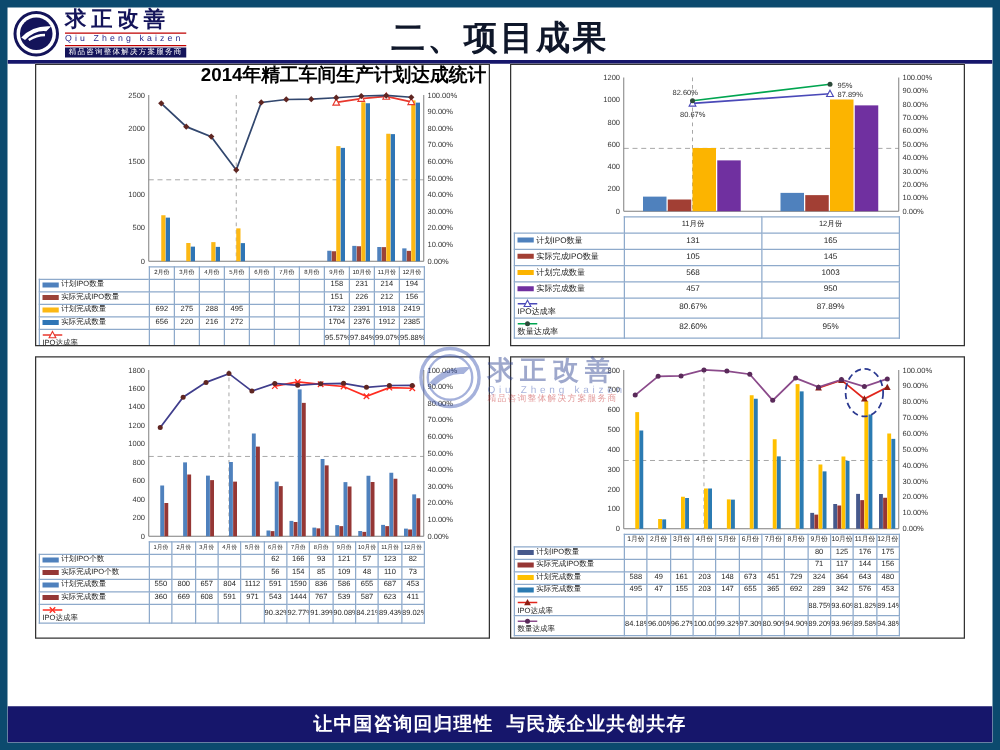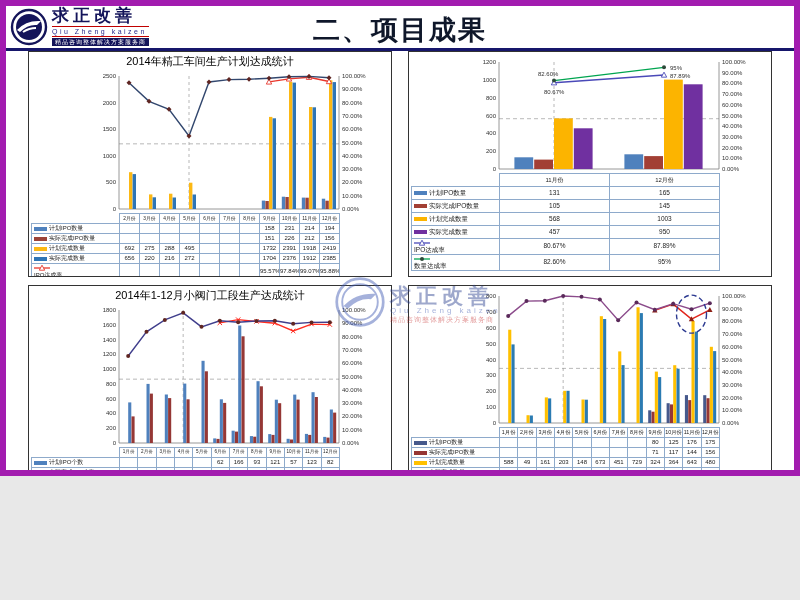--- a/index.html
+++ b/index.html
@@ -1,35 +1,35 @@
 <!DOCTYPE html>
 <html><head>
 <meta charset="utf-8">
 <style>
   html,body{margin:0;padding:0;background:#e8e8e8;font-family:"Liberation Sans","DejaVu Sans",sans-serif;}
-  .slide{position:relative;width:800px;height:476px;box-sizing:border-box;background:#fff;
-         border:6px solid #a21caf;overflow:hidden;}
+  .slide{position:relative;width:800px;height:600px;box-sizing:border-box;background:#fff;
+         border:6px solid #0c4a6e;overflow:hidden;}
   
   .header{position:relative;height:42px;}
   .logo{position:absolute;left:4px;top:1px;display:flex;align-items:center;gap:4px;}
   .logo-mark svg{display:block;}
   .logo-text{display:flex;flex-direction:column;line-height:1.05;}
   .logo-brand{font-size:17px;font-weight:bold;color:#14145a;letter-spacing:4px;}
   .logo-sub{font-size:7px;color:#2a2a8c;letter-spacing:2.5px;border-top:1px solid #c00000;
             border-bottom:1px solid #c00000;padding:1px 0;margin:1px 0;}
   .logo-tagline{font-size:6px;color:#fff;background:#14145a;padding:1px 3px;letter-spacing:1px;}
   .header-title{position:absolute;left:0;right:0;top:6px;text-align:center;
                 font-size:27px;font-weight:bold;color:#0f172a;letter-spacing:2px;}
   .header-rule{height:3px;background:#16166b;}
   .subtitle{margin:12px 0 6px 42px;font-size:18px;font-weight:bold;color:#000;}
   
   .charts-grid{display:grid;grid-template-columns:1fr 1fr;gap:8px 16px;padding:0 22px;}
   .chart-box{border:1px solid #333;background:#fff;height:226px;box-sizing:border-box;
              padding:2px 2px 0 2px;overflow:hidden;}
-  .chart-title{text-align:center;font-weight:normal;font-size:11px;color:#000;height:14px;line-height:14px;}
+  .chart-title{text-align:right;font-weight:bold;font-size:15px;color:#000;height:14px;line-height:14px;}
   .chart-canvas svg{display:block;}
   table.ct{border-collapse:collapse;table-layout:fixed;width:308px;margin-top:1px;}
   .ct td{border:1px solid #8eaacb;font-size:6px;padding:0;height:9px;line-height:1.05;
          text-align:center;overflow:hidden;color:#222;}
   .ct td.corner{border:none;}
   .ct td.lbl{text-align:left;padding-left:2px;white-space:nowrap;}
   .ct td.mh{font-size:4.8px;}
   .ct-1 td{height:12px;font-size:6.5px;}
   .ct-1 td.mh{font-size:6px;}
   .ct-2 td.mh{font-size:4.6px;}
@@ -341,21 +341,20 @@
                     <circle cx="8" cy="4" r="2" fill="#2d4a3a"></circle>
                   </svg>数量达成率</td>
                 <td>82.60%</td>
                 <td>95%</td>
               </tr>
             </tbody>
           </table>
         </div>
     </div>
     <div class="chart-box">
-      <div class="chart-title">2014年1-12月小阀门工段生产达成统计</div>
       <div class="chart-canvas" id="chart-canvas-2">
           <svg width="352" height="144">
             <line x1="88" y1="77.16" x2="308" y2="77.16" stroke="#9a9a9a" stroke-width="0.7" stroke-dasharray="4,3"></line>
             <line x1="152.16666666666666" y1="8" x2="152.16666666666666" y2="141" stroke="#9a9a9a" stroke-width="0.7" stroke-dasharray="3,3"></line>
             <line x1="88" y1="8" x2="88" y2="141" stroke="#7f7f7f" stroke-width="0.8"></line>
             <line x1="308" y1="8" x2="308" y2="141" stroke="#7f7f7f" stroke-width="0.8"></line>
             <line x1="88" y1="141" x2="308" y2="141" stroke="#7f7f7f" stroke-width="0.8"></line>
             <text x="85" y="143" font-size="6" fill="#333" text-anchor="end">0</text>
             <text x="85" y="128.22222222222223" font-size="6" fill="#333" text-anchor="end">200</text>
             <text x="85" y="113.44444444444444" font-size="6" fill="#333" text-anchor="end">400</text>
@@ -773,14 +772,17 @@
         <path d="M7 22 Q16 12 31 13 L27 17 Q18 16 10 24 Z" fill="#3a55b0"></path>
       </svg>
     </span>
     <span class="wm-text">
       <span class="wm-brand">求正改善</span>
       <span class="wm-sub">Qiu Zheng kaizen</span>
       <span class="wm-tagline">精品咨询整体解决方案服务商</span>
     </span>
   </div>
 
+  <div class="footer">
+    <span>让中国咨询回归理性  与民族企业共创共存</span>
+  </div>
 
 </div>
 
 </body></html>

